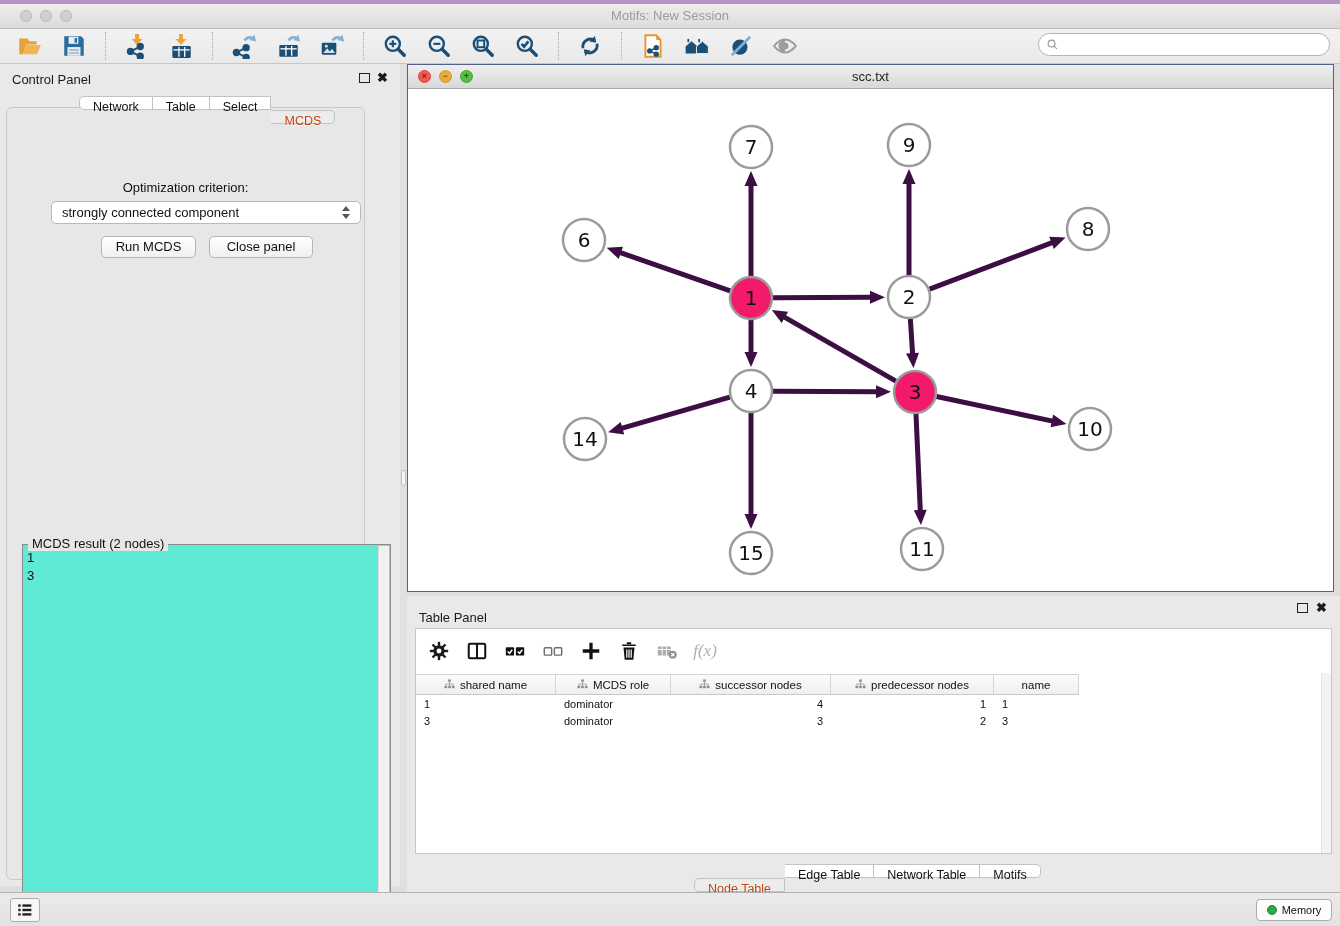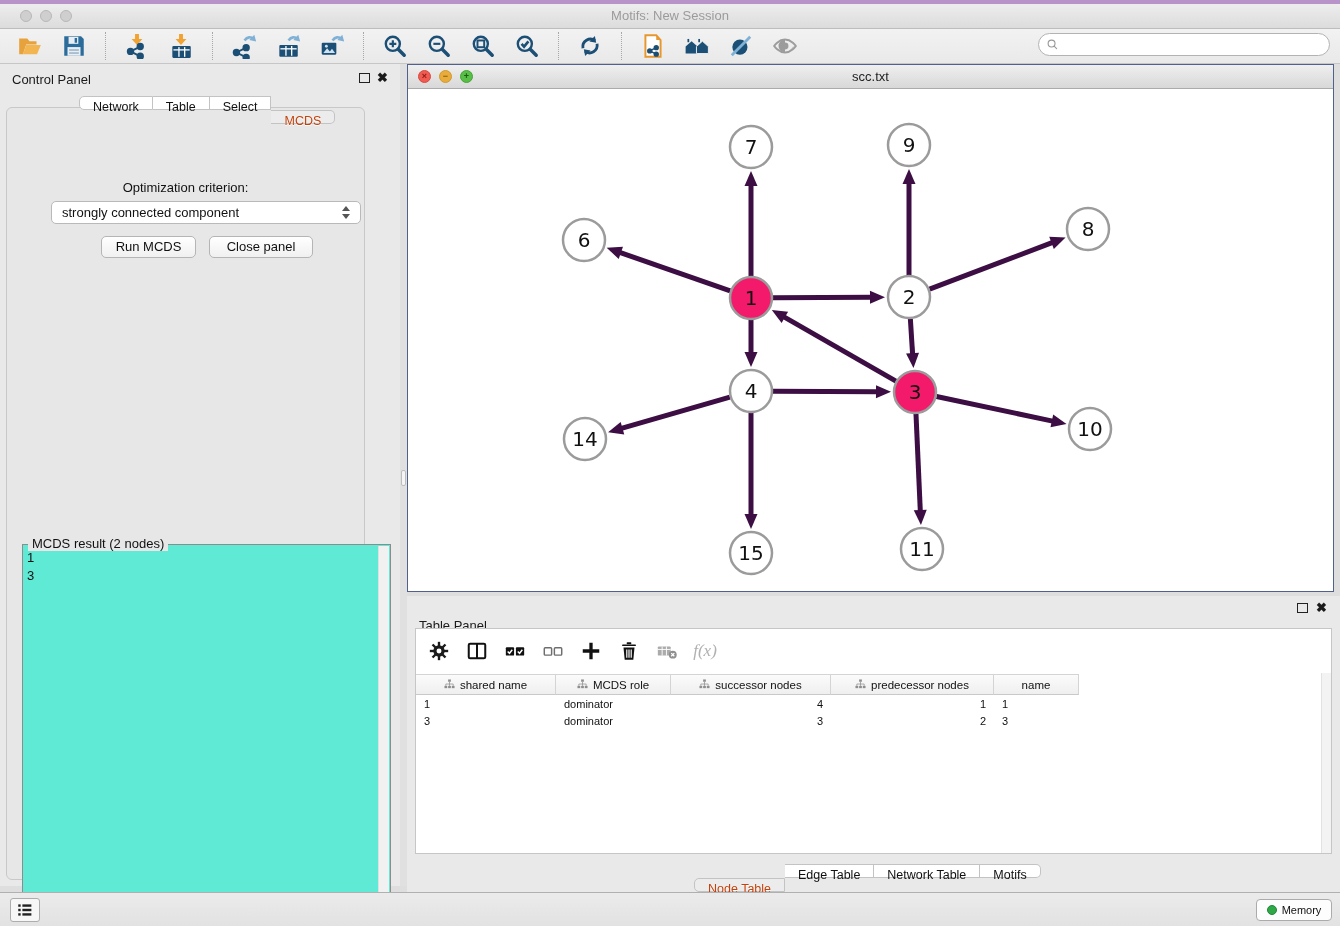--- a/index.html
+++ b/index.html
@@ -390,21 +390,21 @@
         <text x="343" y="471" text-anchor="middle" font-size="20" font-family="DejaVu Sans, sans-serif" fill="#111111">15</text>
       </g>
       <g>
         <circle cx="514" cy="460" r="21" fill="#FFFFFF" stroke="#9B9B9B" stroke-width="2.5"></circle>
         <text x="514" y="467" text-anchor="middle" font-size="20" font-family="DejaVu Sans, sans-serif" fill="#111111">11</text>
       </g>
     </svg>
 </div>
 
 <div id="table-panel" class="abs">
-  <span class="panel-title" style="top:22px">Table Panel</span>
+  <span class="panel-title" style="top:14px">Table Panel</span>
   <span class="winctl-float" style="right:32px; top:7px"></span>
   <span class="winctl-close" style="right:13px; top:7px">✖</span>
   <div id="tp-box" class="abs">
     <div id="tbl-header">
         <div class="th" style="width: 140px;">
           <span style="display: flex;">
             <svg viewBox="0 0 24 24">
               <g fill="#8E8E8E">
                 <rect x="9" y="1" width="6" height="5"></rect>
                 <rect x="1" y="15" width="6" height="5"></rect>

